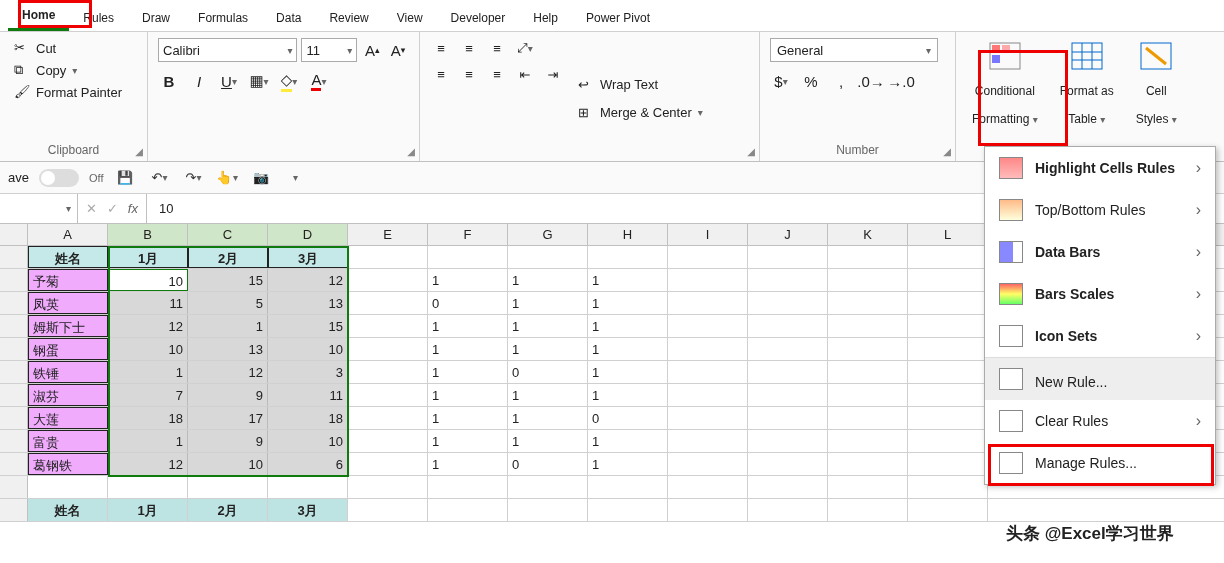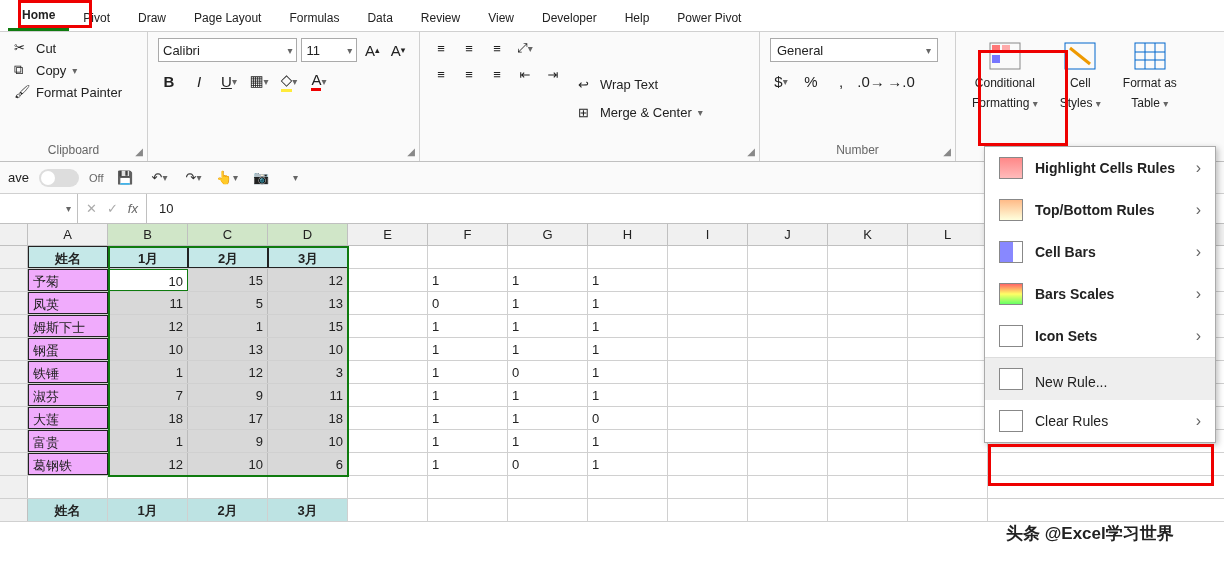--- a/index.html
+++ b/index.html
@@ -32,21 +32,21 @@
 .align-col { display: flex; flex-direction: column; gap: 6px; }
 .align-row { display: flex; gap: 6px; }
 .abtn { width: 22px; height: 20px; cursor: pointer; display: flex; align-items: center; justify-content: center; }
 
 .wrap-col { display: flex; flex-direction: column; gap: 8px; justify-content: center; font-size: 13px; }
 .wrap-item { display: flex; align-items: center; gap: 6px; cursor: pointer; padding: 2px 4px; }
 
 .num-top { display: flex; flex-direction: column; gap: 8px; }
 .num-sel { width: 168px; height: 24px; border: 1px solid #aaa; padding: 2px 6px; background: #fff; display: flex; justify-content: space-between; align-items: center; cursor: pointer; }
 
-.styles-col { display: flex; flex-direction: column; align-items: center; gap: 6px; padding: 4px 6px; cursor: pointer; font-size: 12px; text-align: center; }
+.styles-col { display: flex; flex-direction: column; align-items: center; gap: 14px; padding: 4px 6px; cursor: pointer; font-size: 12px; text-align: center; }
 .big-ico { width: 32px; height: 28px; }
 .cf-box { position: absolute; top: 50px; left: 978px; width: 90px; height: 96px; border: 3px solid #e00; pointer-events: none; z-index: 50; }
 
 
 .qat { display: flex; align-items: center; gap: 10px; padding: 4px 8px; height: 32px; border-bottom: 1px solid #d0d0d0; background: #fafafa; }
 .toggle { width: 40px; height: 18px; border-radius: 9px; background: #ddd; position: relative; cursor: pointer; }
 .toggle::after { content: ""; position: absolute; left: 2px; top: 2px; width: 14px; height: 14px; background: #fff; border-radius: 50%; }
 .qat-btn { width: 24px; height: 24px; display: flex; align-items: center; justify-content: center; cursor: pointer; color: #333; }
 
 
@@ -89,23 +89,22 @@
 
 .wm { position: absolute; bottom: 18px; left: 1006px; font-size: 17px; font-weight: 700; color: #222; text-shadow: 0 0 3px #fff; z-index: 70; }
 
 .chev { font-size: 10px; color: #666; }
 </style>
 </head>
 <body>
 
 <div class="tabs">
   <div class="tab active">Home</div>
-  <div class="tab">Pivot</div>
+  <div class="tab">Rules</div>
   <div class="tab">Draw</div>
-  <div class="tab">Page Layout</div>
   <div class="tab">Formulas</div>
   <div class="tab">Data</div>
   <div class="tab">Review</div>
   <div class="tab">View</div>
   <div class="tab">Developer</div>
   <div class="tab">Help</div>
   <div class="tab">Power Pivot</div>
 </div>
 <div class="home-box"></div>
 
@@ -228,35 +227,35 @@
             <rect x="3" y="3" width="8" height="8" fill="#f77"></rect>
             <rect x="13" y="3" width="8" height="8" fill="#faa"></rect>
             <rect x="3" y="13" width="8" height="8" fill="#77f"></rect>
           </svg>
         <div><span>Conditional</span></div>
         <div><span>Formatting</span> <span class="chev">▾</span></div>
       </div>
       <div class="styles-col">
         <svg class="big-ico" viewBox="0 0 32 28">
             <rect x="1" y="1" width="30" height="26" fill="none" stroke="#06c"></rect>
-            <path d="M6 6 L26 22" stroke="#e90" stroke-width="3"></path>
-          </svg>
-        <div><span>Cell</span></div>
-        <div><span>Styles</span> <span class="chev">▾</span></div>
-      </div>
-      <div class="styles-col">
-        <svg class="big-ico" viewBox="0 0 32 28">
-            <rect x="1" y="1" width="30" height="26" fill="none" stroke="#06c"></rect>
             <line x1="1" y1="10" x2="31" y2="10" stroke="#06c"></line>
             <line x1="1" y1="18" x2="31" y2="18" stroke="#06c"></line>
             <line x1="11" y1="1" x2="11" y2="27" stroke="#06c"></line>
             <line x1="21" y1="1" x2="21" y2="27" stroke="#06c"></line>
           </svg>
         <div><span>Format as</span></div>
         <div><span>Table</span> <span class="chev">▾</span></div>
+      </div>
+      <div class="styles-col">
+        <svg class="big-ico" viewBox="0 0 32 28">
+            <rect x="1" y="1" width="30" height="26" fill="none" stroke="#06c"></rect>
+            <path d="M6 6 L26 22" stroke="#e90" stroke-width="3"></path>
+          </svg>
+        <div><span>Cell</span></div>
+        <div><span>Styles</span> <span class="chev">▾</span></div>
       </div>
     </div>
   </div>
 </div>
 <div class="cf-box"></div>
 
 <div class="qat">
   <span>ave</span>
   <div class="toggle"></div>
   <span style="font-size:11px;color:#666">Off</span>
@@ -490,26 +489,26 @@
 </div>
 
 <div class="cf-menu">
   <div class="cf-item">
       <div class="cf-ico"></div>
       <span style="font-weight:600">Highlight Cells Rules</span>
       <span class="cf-arrow">›</span>
     </div>
   <div class="cf-item">
       <div class="cf-ico tb"></div>
-      <span style="font-weight:700">Top/Bottom Rules</span>
+      <span style="font-weight:400">Top/Bottom Rules</span>
       <span class="cf-arrow">›</span>
     </div>
   <div class="cf-item">
       <div class="cf-ico db"></div>
-      <span style="font-weight:600">Cell Bars</span>
+      <span style="font-weight:600">Data Bars</span>
       <span class="cf-arrow">›</span>
     </div>
   <div class="cf-item">
       <div class="cf-ico cs"></div>
       <span style="font-weight:600">Bars Scales</span>
       <span class="cf-arrow">›</span>
     </div>
   <div class="cf-item">
       <div class="cf-ico is"></div>
       <span style="font-weight:600">Icon Sets</span>
@@ -517,16 +516,20 @@
     </div>
   <div class="cf-item cf-item-sep" style="background:#eee">
       <div class="cf-ico nr"></div>
       <span>New Rule...</span>
     </div>
   <div class="cf-item">
       <div class="cf-ico cr"></div>
       <span>Clear Rules</span>
       <span class="cf-arrow">›</span>
     </div>
+  <div class="cf-item">
+      <div class="cf-ico mr"></div>
+      <span>Manage Rules...</span>
+    </div>
 </div>
 <div class="nr-box"></div>
 
 <div class="wm">头条 @Excel学习世界</div>
 
 </body></html>

